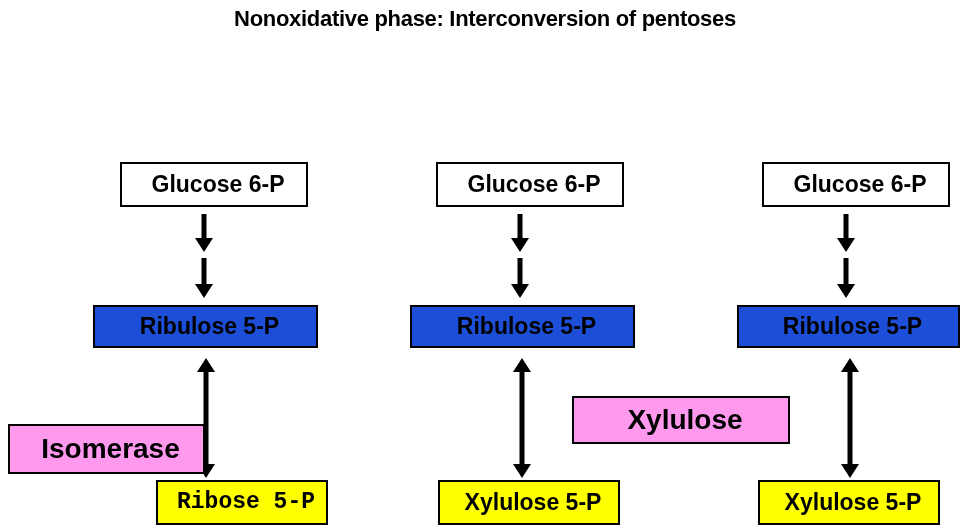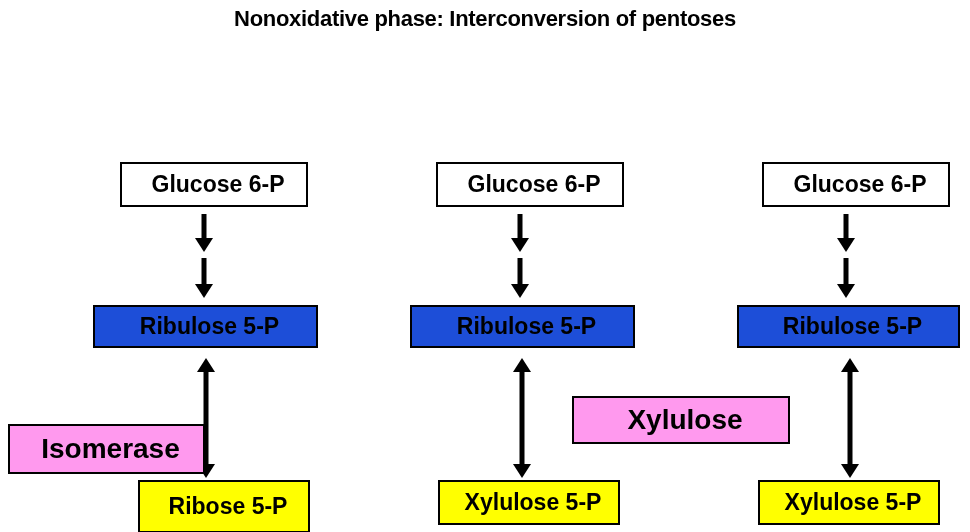--- a/index.html
+++ b/index.html
@@ -115,21 +115,21 @@
   <div class="node pentose" style="left:93px; top:305px; width:225px; height:43px;">Ribulose 5-P</div>
 
   <div class="arrow updown" style="left:196px; top:358px; width:20px; height:120px;">
     <div class="head-up"></div>
     <div class="shaft"></div>
     <div class="head-down"></div>
   </div>
 
   <div class="node enzyme" style="left:8px; top:392px; width:197px; height:50px;margin-top:32px;">Isomerase</div>
 
-  <div class="node product" style="left:138px; top:480px; width:172px; height:53px;">Ribose 5-P</div>
+  <div class="node product" style="left:156px; top:480px; width:172px; height:45px;font-family:Liberation Mono, monospace;">Ribose 5-P</div>
 
   <div class="node substrate" style="left:436px; top:162px; width:188px; height:45px;">Glucose 6-P</div>
 
   <div class="arrow down" style="left:511px; top:214px; width:18px; height:38px;">
     <div class="shaft"></div>
     <div class="head-down"></div>
   </div>
 
   <div class="arrow down" style="left:511px; top:258px; width:18px; height:40px;">
     <div class="shaft"></div>

